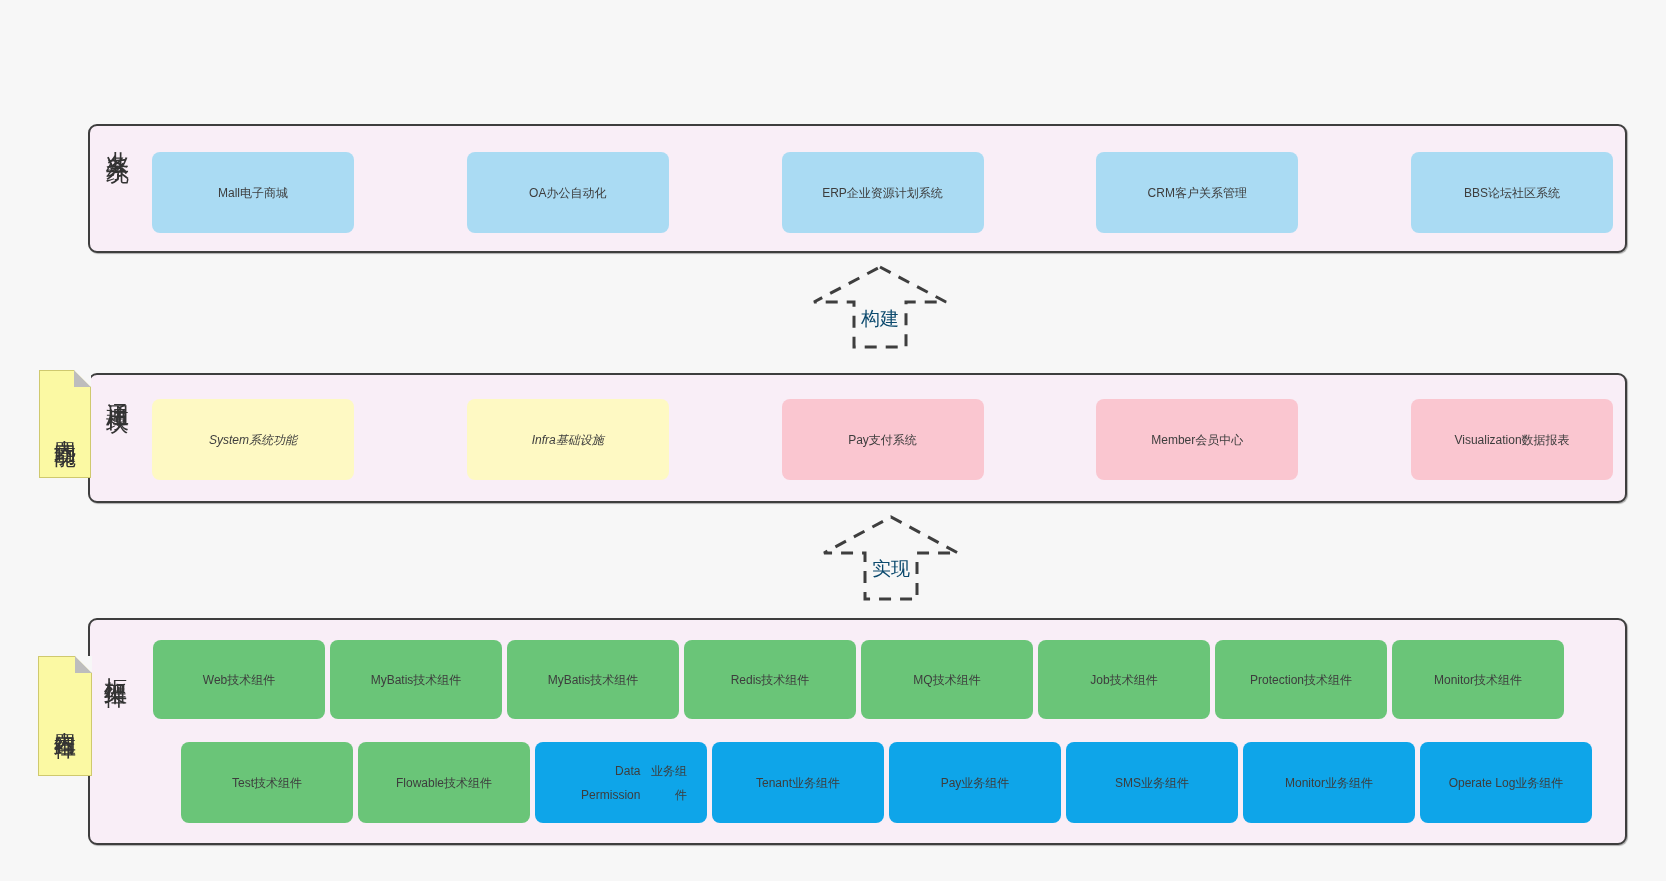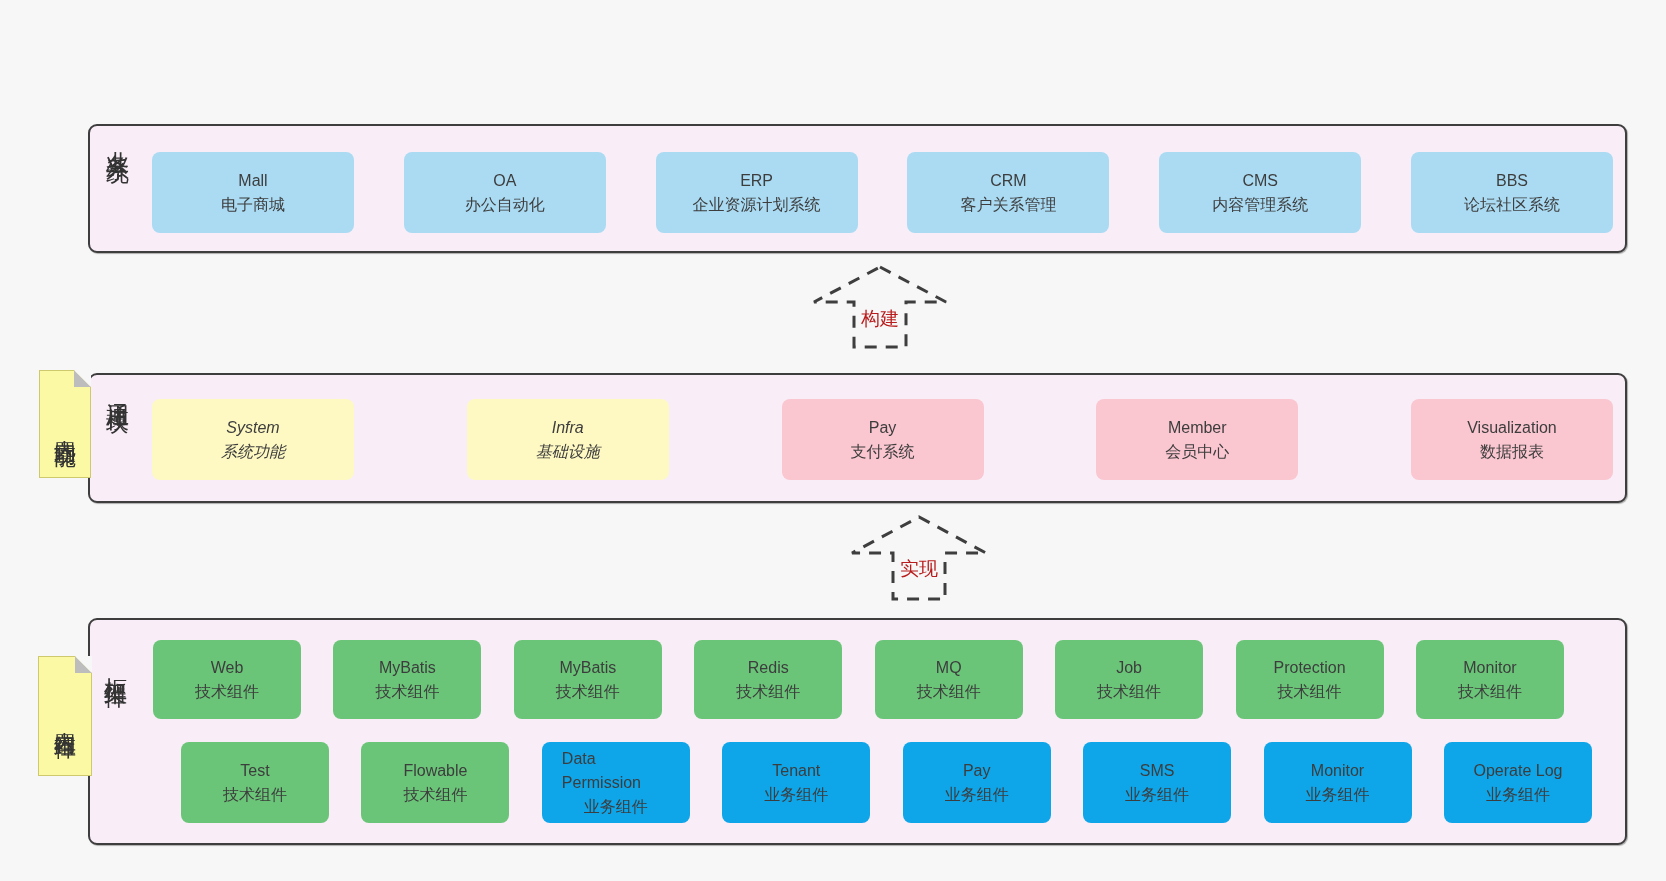--- a/index.html
+++ b/index.html
@@ -81,56 +81,56 @@
     display:flex;
     justify-content:space-between;
     z-index:2;
   }
   #row-business{left:152px;top:152px;width:1461px;height:81px;}
   #row-modules{left:152px;top:399px;width:1461px;height:81px;}
   #row-comp-1{left:153px;top:640px;width:1411px;height:79px;}
   #row-comp-2{left:153px;top:742px;width:1411px;height:81px;margin-left:28px;}
 
   .box{
-    display:flex;flex-direction:column;
+    display:flex;flex-direction:row;
     align-items:center;justify-content:center;
     border-radius:8px;
-    text-align:left;
+    text-align:right;
     color:#3d3d3d;
-    font-size:16px;
+    font-size:12px;
     line-height:24px;
     box-sizing:border-box;
     padding:2px 8px;
   }
   .row-wide .box{width:202px;}
-  .row-narrow .box{width:148px;padding:2px 20px;}
+  .row-narrow .box{width:172px;padding:2px 20px;}
   .blue{background:#aadbf3;}
   .red{background:#fef9c3;font-style:italic;}
   .pink{background:#fac6d0;}
   .green-dark{background:#6ac578;}
   .green-light{background:#0ea5e9;}
 
   
   .arrow{
     position:absolute;
     z-index:3;
   }
   .arrow svg{display:block;}
   .arrow .alabel{
     position:absolute;
     left:50%;top:42px;
     transform:translateX(-50%);
     background:#f7f7f7;
     padding:1px 3px;
     font-size:19px;
-    color:#b91c1c;
+    color:#0c4a6e;
     white-space:nowrap;
   }
   #arrow-build{left:810px;top:263px;width:140px;height:88px;}
-  #arrow-implement{left:848px;top:513px;width:142px;height:90px;}
+  #arrow-implement{left:820px;top:513px;width:142px;height:90px;}
 </style>
 </head>
 <body>
 
 <div id="canvas">
 
   <div class="band" id="band-business"></div>
   <div class="vlabel" id="label-business">业务系统</div>
   <div class="row row-wide" id="row-business">
       <div class="box blue">
@@ -141,24 +141,20 @@
         <div>OA</div>
         <div>办公自动化</div>
       </div>
       <div class="box blue">
         <div>ERP</div>
         <div>企业资源计划系统</div>
       </div>
       <div class="box blue">
         <div>CRM</div>
         <div>客户关系管理</div>
-      </div>
-      <div class="box blue">
-        <div>CMS</div>
-        <div>内容管理系统</div>
       </div>
       <div class="box blue">
         <div>BBS</div>
         <div>论坛社区系统</div>
       </div>
     </div>
 
   <div class="arrow" id="arrow-build">
     <svg width="140" height="88" viewBox="0 0 140 88">
       <path d="M70,4 L136,39 L96,39 L96,84 L44,84 L44,39 L4,39 Z" fill="none" stroke="#3e3e3e" stroke-width="3" stroke-dasharray="12 9"></path>

